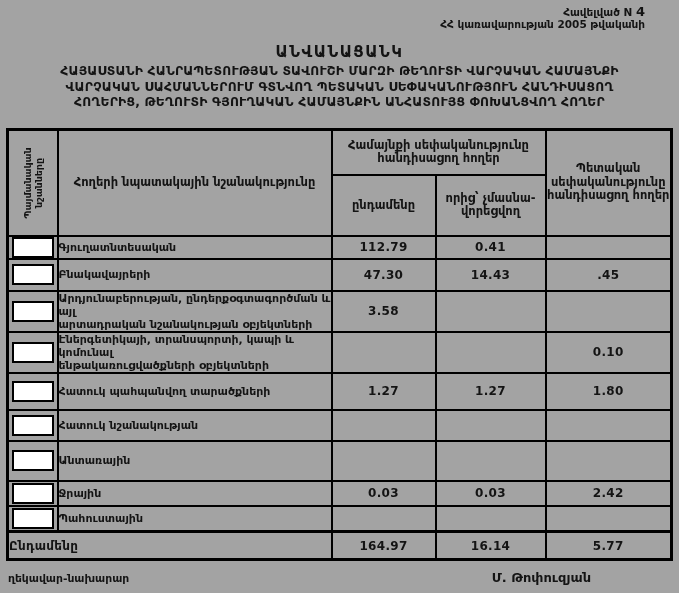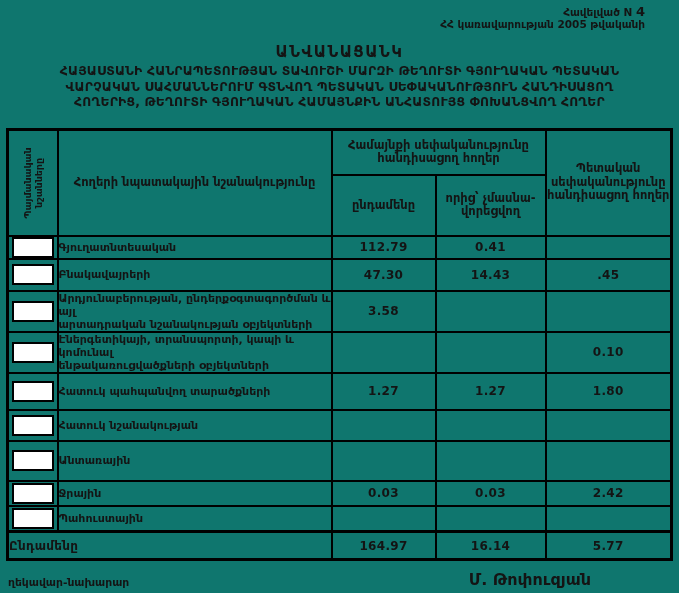--- a/index.html
+++ b/index.html
@@ -1,19 +1,19 @@
 <!DOCTYPE html>
 <html><head>
 <meta charset="utf-8">
 <style>
   html,body{margin:0;padding:0;background:#e8e8e8;}
   .page{
     position:relative;
     width:679px;height:593px;
-    background:#0f766e;
+    background:#a3a3a3;
     font-family:"DejaVu Sans","Liberation Sans",sans-serif;
     color:#141414;
     overflow:hidden;
     font-weight:bold;
     -webkit-font-smoothing:antialiased;
   }
   
   .annex{
     padding-top:6px;
     padding-right:34px;
@@ -101,38 +101,38 @@
     align-items:flex-end;
     margin-top:9px;
     padding:0 88px 0 8px;
   }
   .footer-left{
     font-size:10.8px;
     line-height:13px;
     text-align:left;
   }
   .footer-sig{
-    font-size:16px;
+    font-size:13px;
     white-space:nowrap;
   }
 </style>
 </head>
 <body>
 
 <div class="page">
 
   <div class="annex">
     <div><span>Հավելված N</span> <span class="annex-num">4</span></div>
     <div>ՀՀ կառավարության 2005 թվականի</div>
   </div>
 
   <div class="doc-heading">ԱՆՎԱՆԱՑԱՆԿ</div>
 
   <div class="doc-title">
-    <div>ՀԱՅԱՍՏԱՆԻ ՀԱՆՐԱՊԵՏՈՒԹՅԱՆ ՏԱՎՈՒՇԻ ՄԱՐԶԻ ԹԵՂՈՒՏԻ ԳՅՈՒՂԱԿԱՆ ՊԵՏԱԿԱՆ</div>
+    <div>ՀԱՅԱՍՏԱՆԻ ՀԱՆՐԱՊԵՏՈՒԹՅԱՆ ՏԱՎՈՒՇԻ ՄԱՐԶԻ ԹԵՂՈՒՏԻ ՎԱՐՉԱԿԱՆ ՀԱՄԱՅՆՔԻ</div>
     <div>ՎԱՐՉԱԿԱՆ ՍԱՀՄԱՆՆԵՐՈՒՄ ԳՏՆՎՈՂ ՊԵՏԱԿԱՆ ՍԵՓԱԿԱՆՈՒԹՅՈՒՆ ՀԱՆԴԻՍԱՑՈՂ</div>
     <div>ՀՈՂԵՐԻՑ, ԹԵՂՈՒՏԻ ԳՅՈՒՂԱԿԱՆ ՀԱՄԱՅՆՔԻՆ ԱՆՀԱՏՈՒՅՑ ՓՈԽԱՆՑՎՈՂ ՀՈՂԵՐ</div>
   </div>
 
   <table class="land">
     <colgroup>
       <col style="width:50px">
       <col style="width:274px">
       <col style="width:104px">
       <col style="width:110px">

